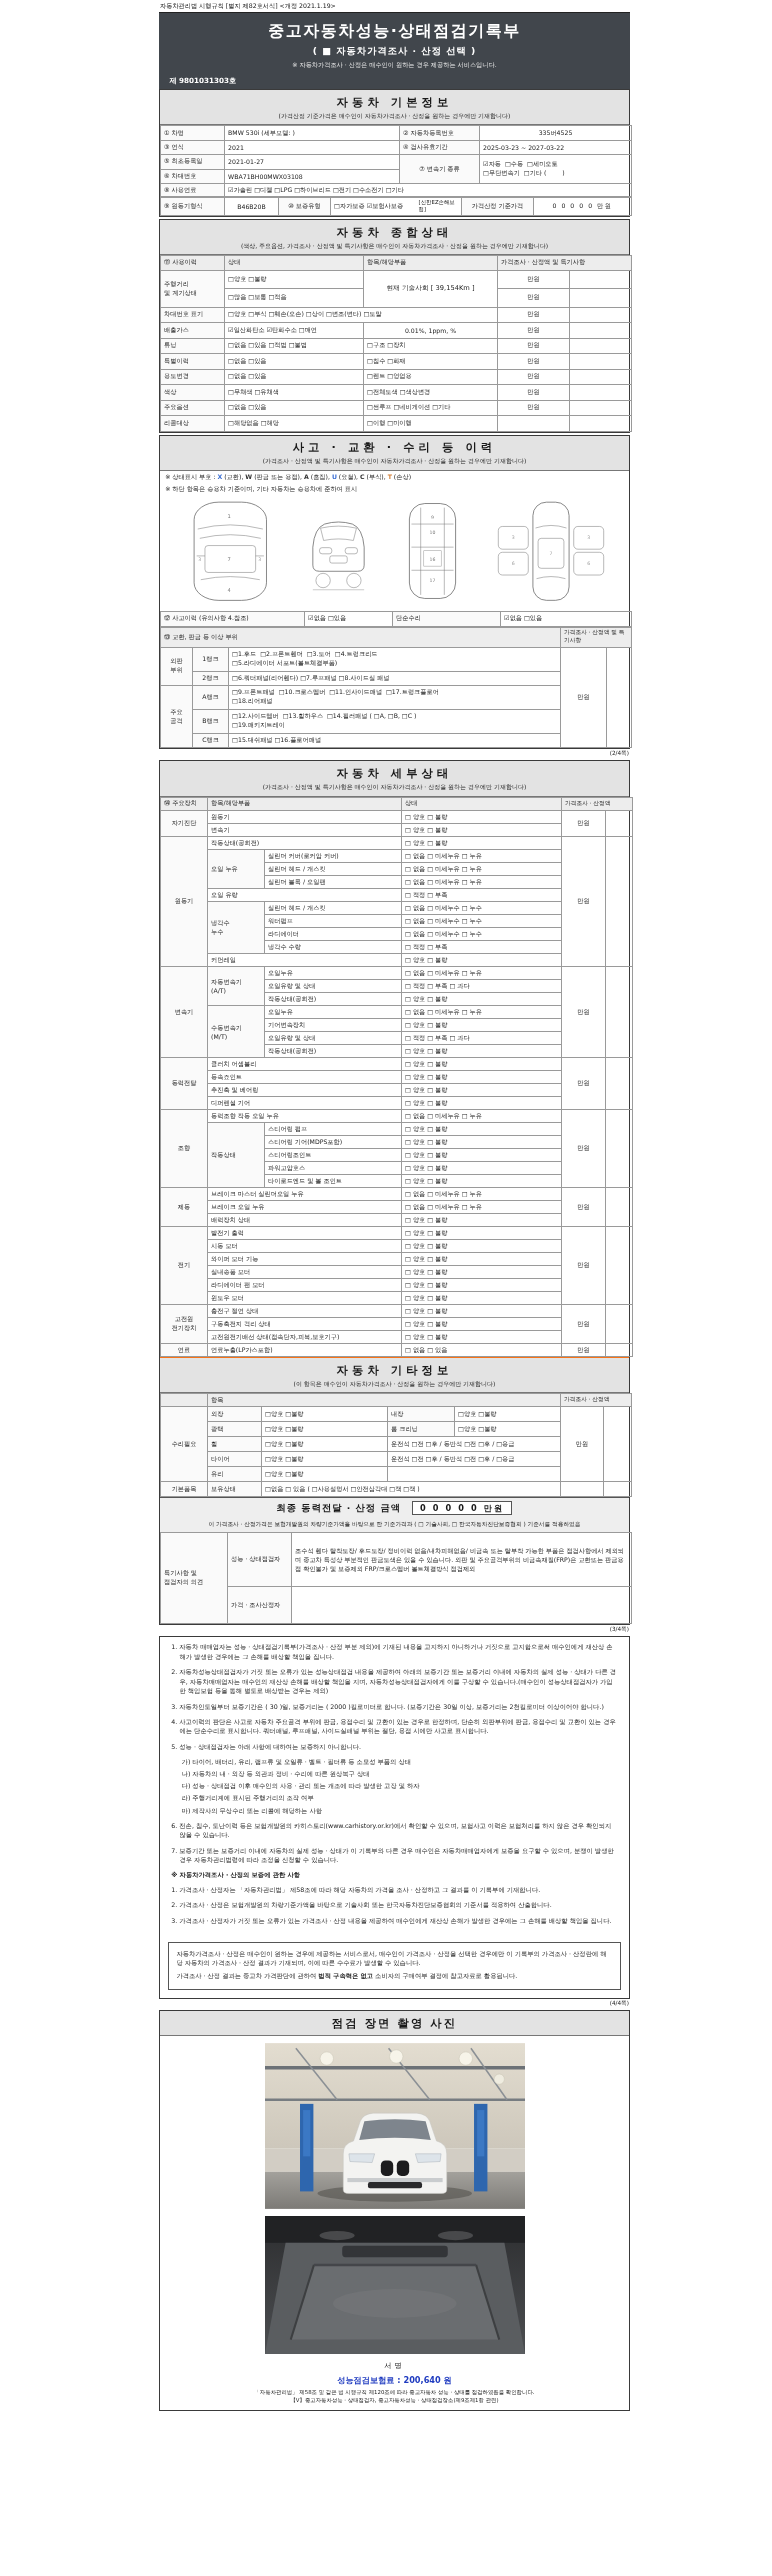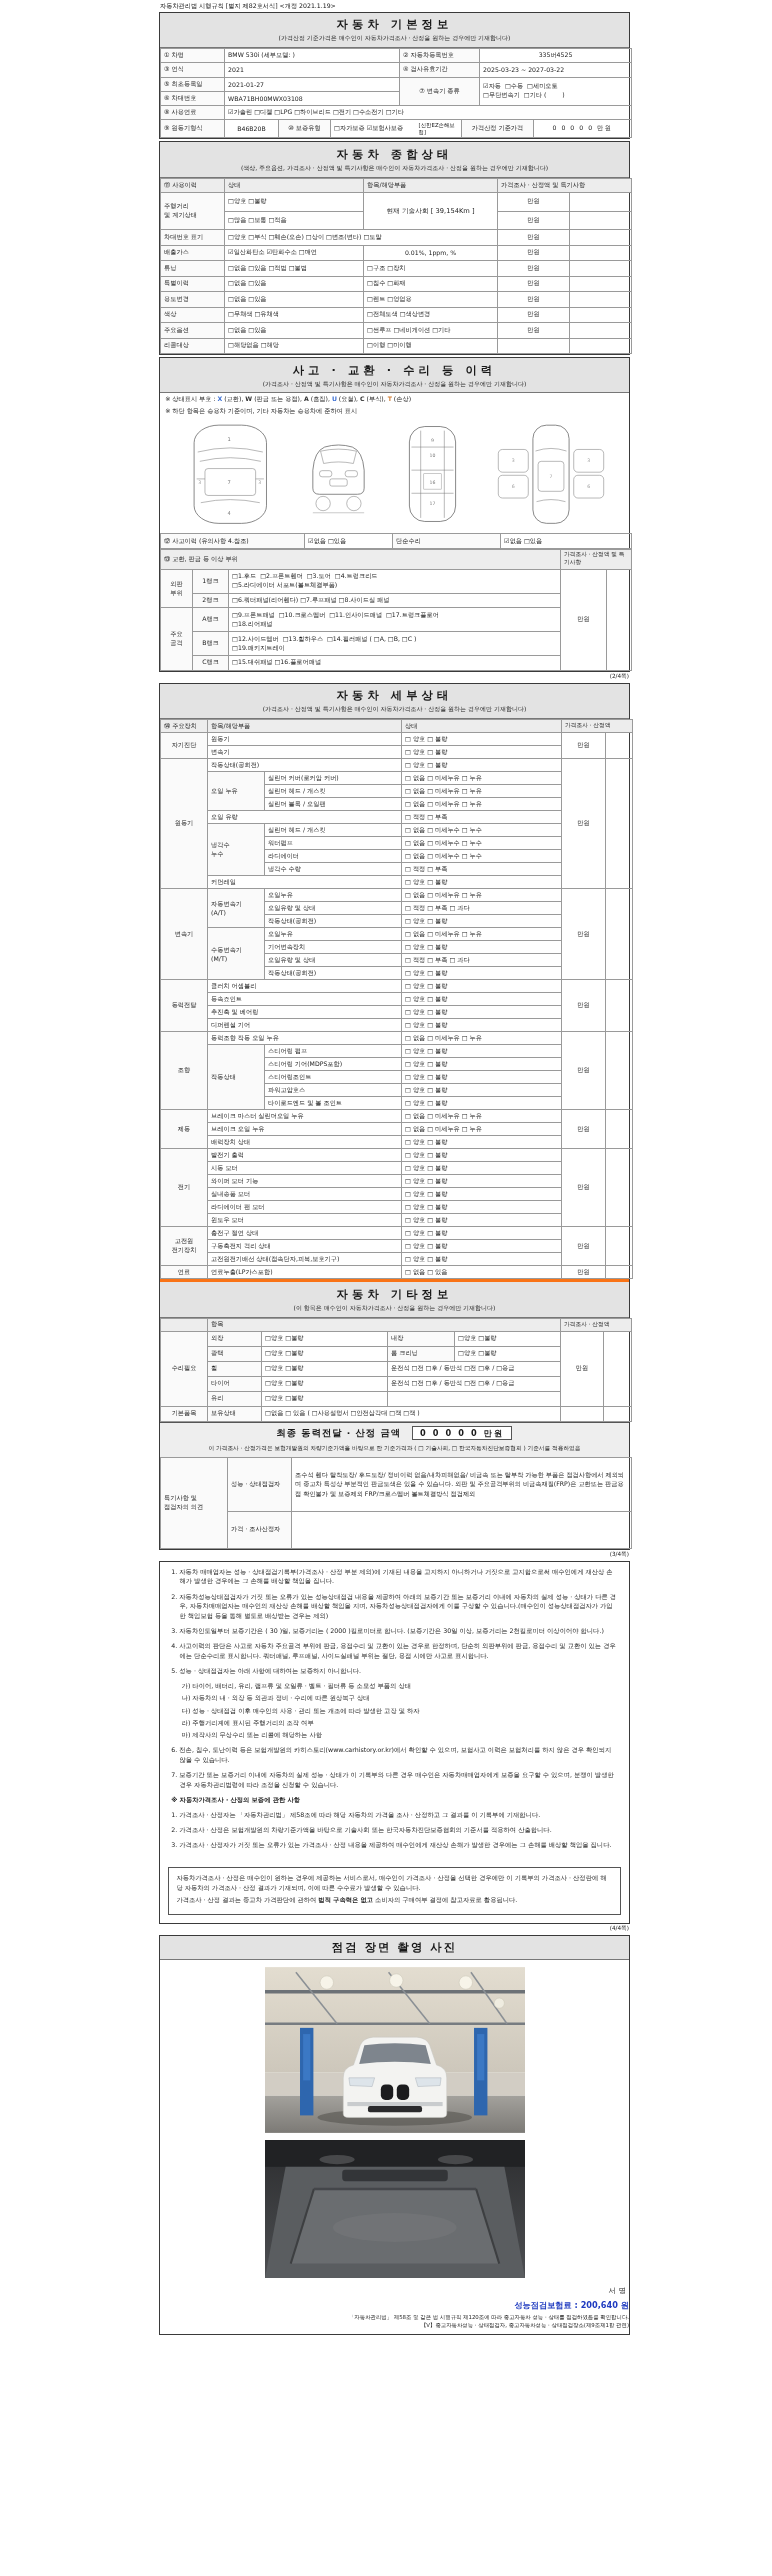--- a/index.html
+++ b/index.html
@@ -41,32 +41,38 @@
   .finalnote{font-size:5.7px;text-align:center;padding:2.1px 0 3.6px;background:#eee;}
   .noticebody{padding:5.2px 11.3px 6.2px;font-size:6.3px;line-height:1.52;}
   .noticebody p{margin:0 0 5.7px;padding-left:8.2px;text-indent:-8.2px;}
   .noticebody p.subitem{padding-left:17.5px;text-indent:-7.2px;margin:0 0 2.6px;}
   .noticehead{font-size:6.7px;font-weight:bold;padding:4.6px 7.2px;border-bottom:0.5px solid #999;}
   .noticehead2{font-weight:bold;margin:2.1px 0 5.2px;}
   .adbox{border:1px solid #555;margin:5.2px 8.2px 8.2px;padding:5.2px 7.2px;font-size:6.3px;line-height:1.55;}
   .adbox .bl{margin:0 0 3.1px;}
   .adbox .strong{font-weight:bold;}
   .photosec .photo{display:block;margin:7.2px auto;}
-  .signarea{text-align:right;margin-top:2px;}
+  .signarea{text-align:center;margin-top:2px;}
   .signlabel{font-size:7.2px;letter-spacing:3.1px;}
   .insurance{font-size:8.2px;font-weight:bold;color:#1f3bc0;margin-top:4.1px;}
   .footline{font-size:5.4px;color:#222;margin-top:3.1px;}
 </style>
 </head>
 <body>
 
 <div class="page">
 
   <div class="formnote">자동차관리법 시행규칙 [별지 제82호서식] &lt;개정 2021.1.19&gt;</div>
 
+  <div class="headerbox">
+    <div class="title">중고자동차성능·상태점검기록부</div>
+    <div class="subtitle">( ■ 자동차가격조사 · 산정 선택 )</div>
+    <div class="hnote">※ 자동차가격조사 · 산정은 매수인이 원하는 경우 제공하는 서비스입니다.</div>
+    <div class="docno">제 9801031303호</div>
+  </div>
 
   <div class="block mb">
     <div class="band">
       <div class="btitle">자동차 기본정보</div>
       <div class="bnote">(가격산정 기준가격은 매수인이 자동차가격조사 · 산정을 원하는 경우에만 기재합니다)</div>
     </div>
     <table>
       <colgroup>
           <col style="width:64px">
           <col style="width:175px">
@@ -577,21 +583,21 @@
       <tr style="height:13px">
         <td class="lab c">연료</td>
         <td colspan="2">연료누출(LP가스포함)</td>
         <td>□ 없음   □ 있음</td>
         <td class="unit">만원</td>
         <td></td>
       </tr>
     </tbody>
       </table>
 
-    <div class="band" style="border-top:3px solid #f97316">
+    <div class="band" style="border-top:1px solid #f97316">
       <div class="btitle">자동차 기타정보</div>
       <div class="bnote">(이 항목은 매수인이 자동차가격조사 · 산정을 원하는 경우에만 기재합니다)</div>
     </div>
     <table>
       <colgroup>
           <col style="width:47px">
           <col style="width:54px">
           <col style="width:126px">
           <col style="width:67px">
           <col style="width:106px">

